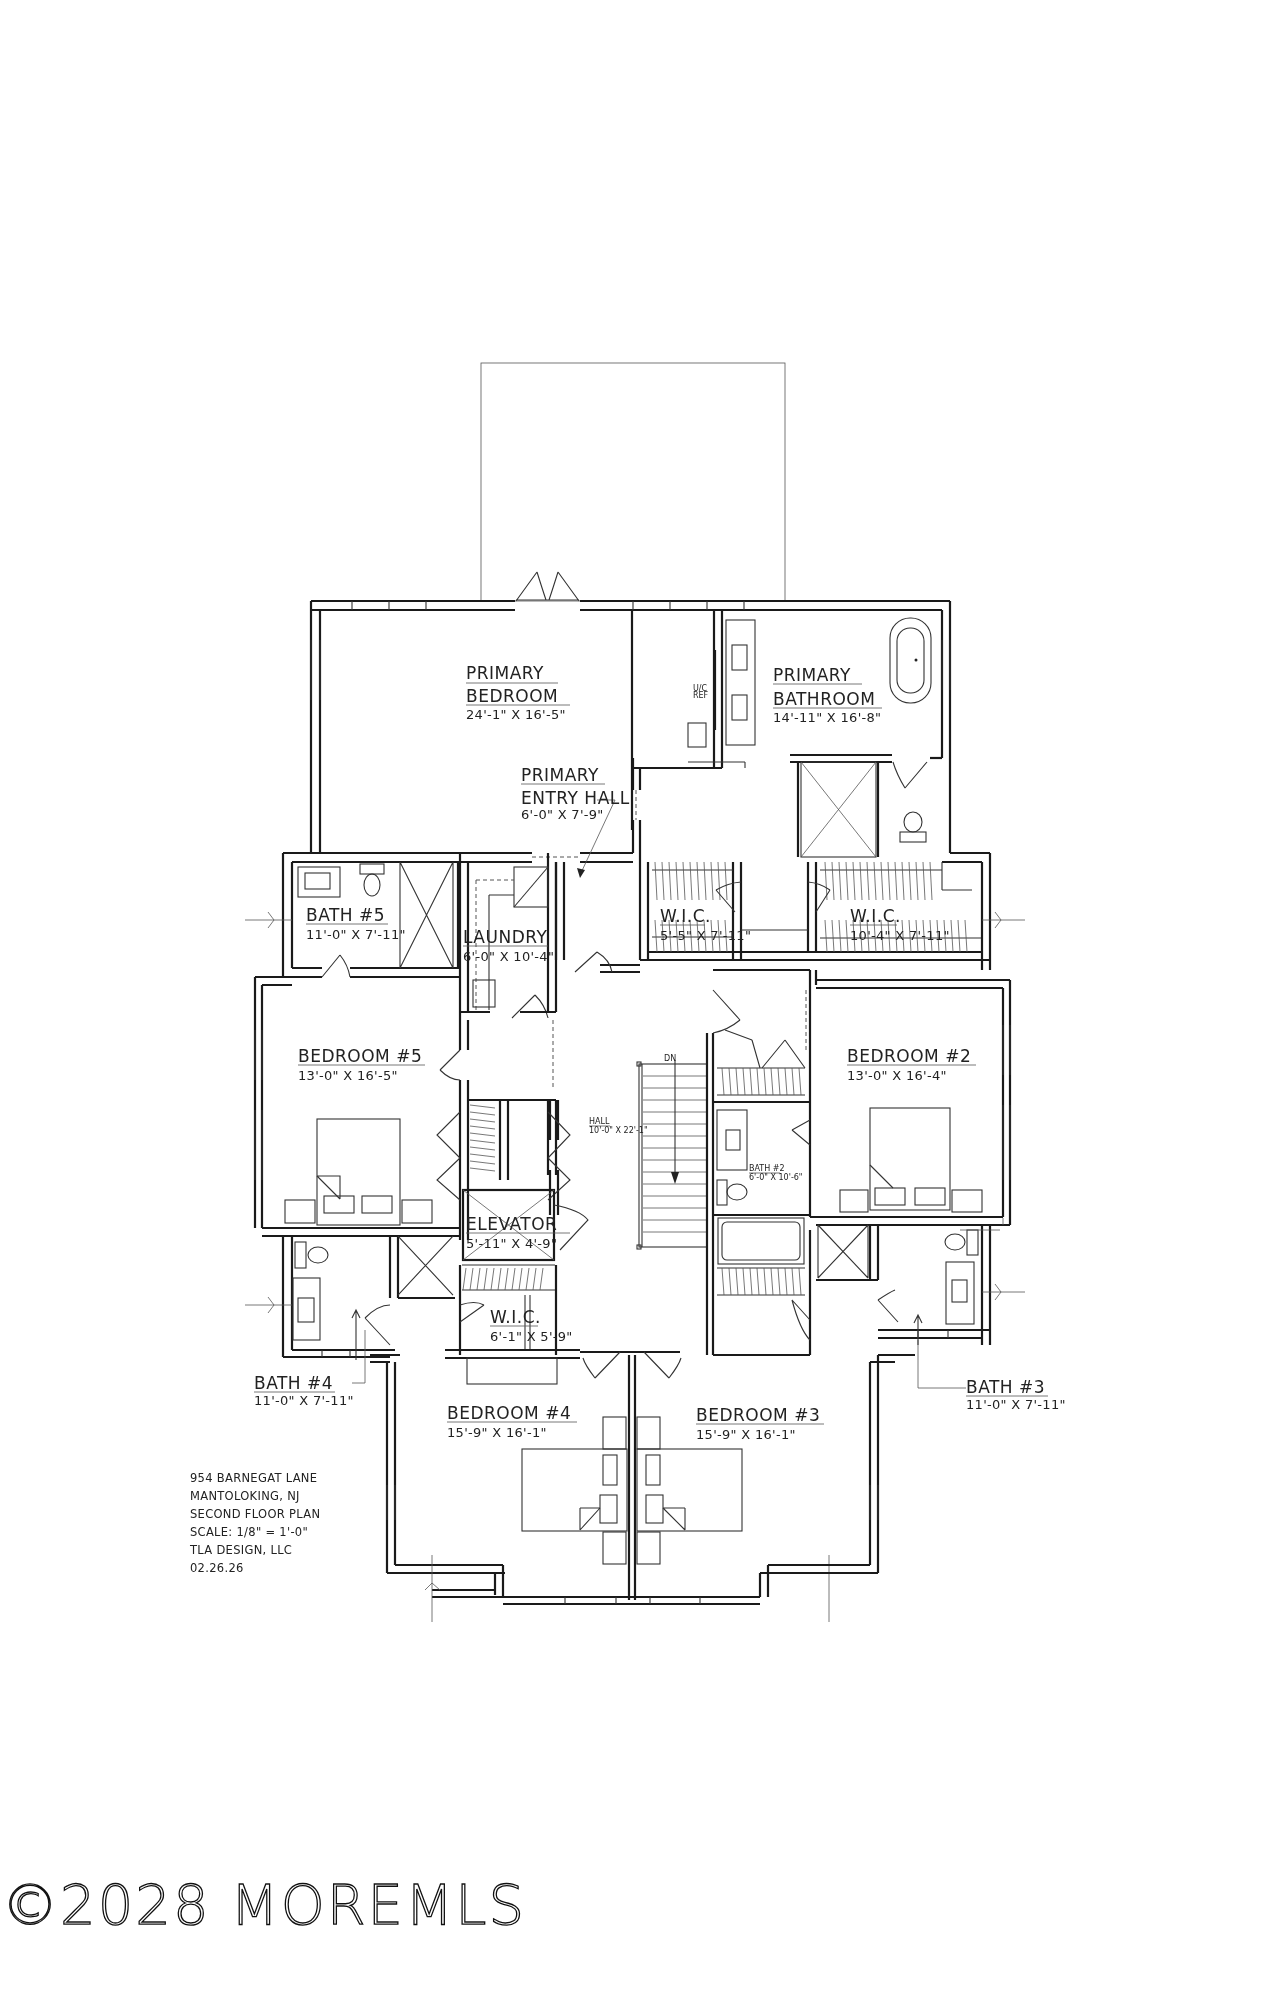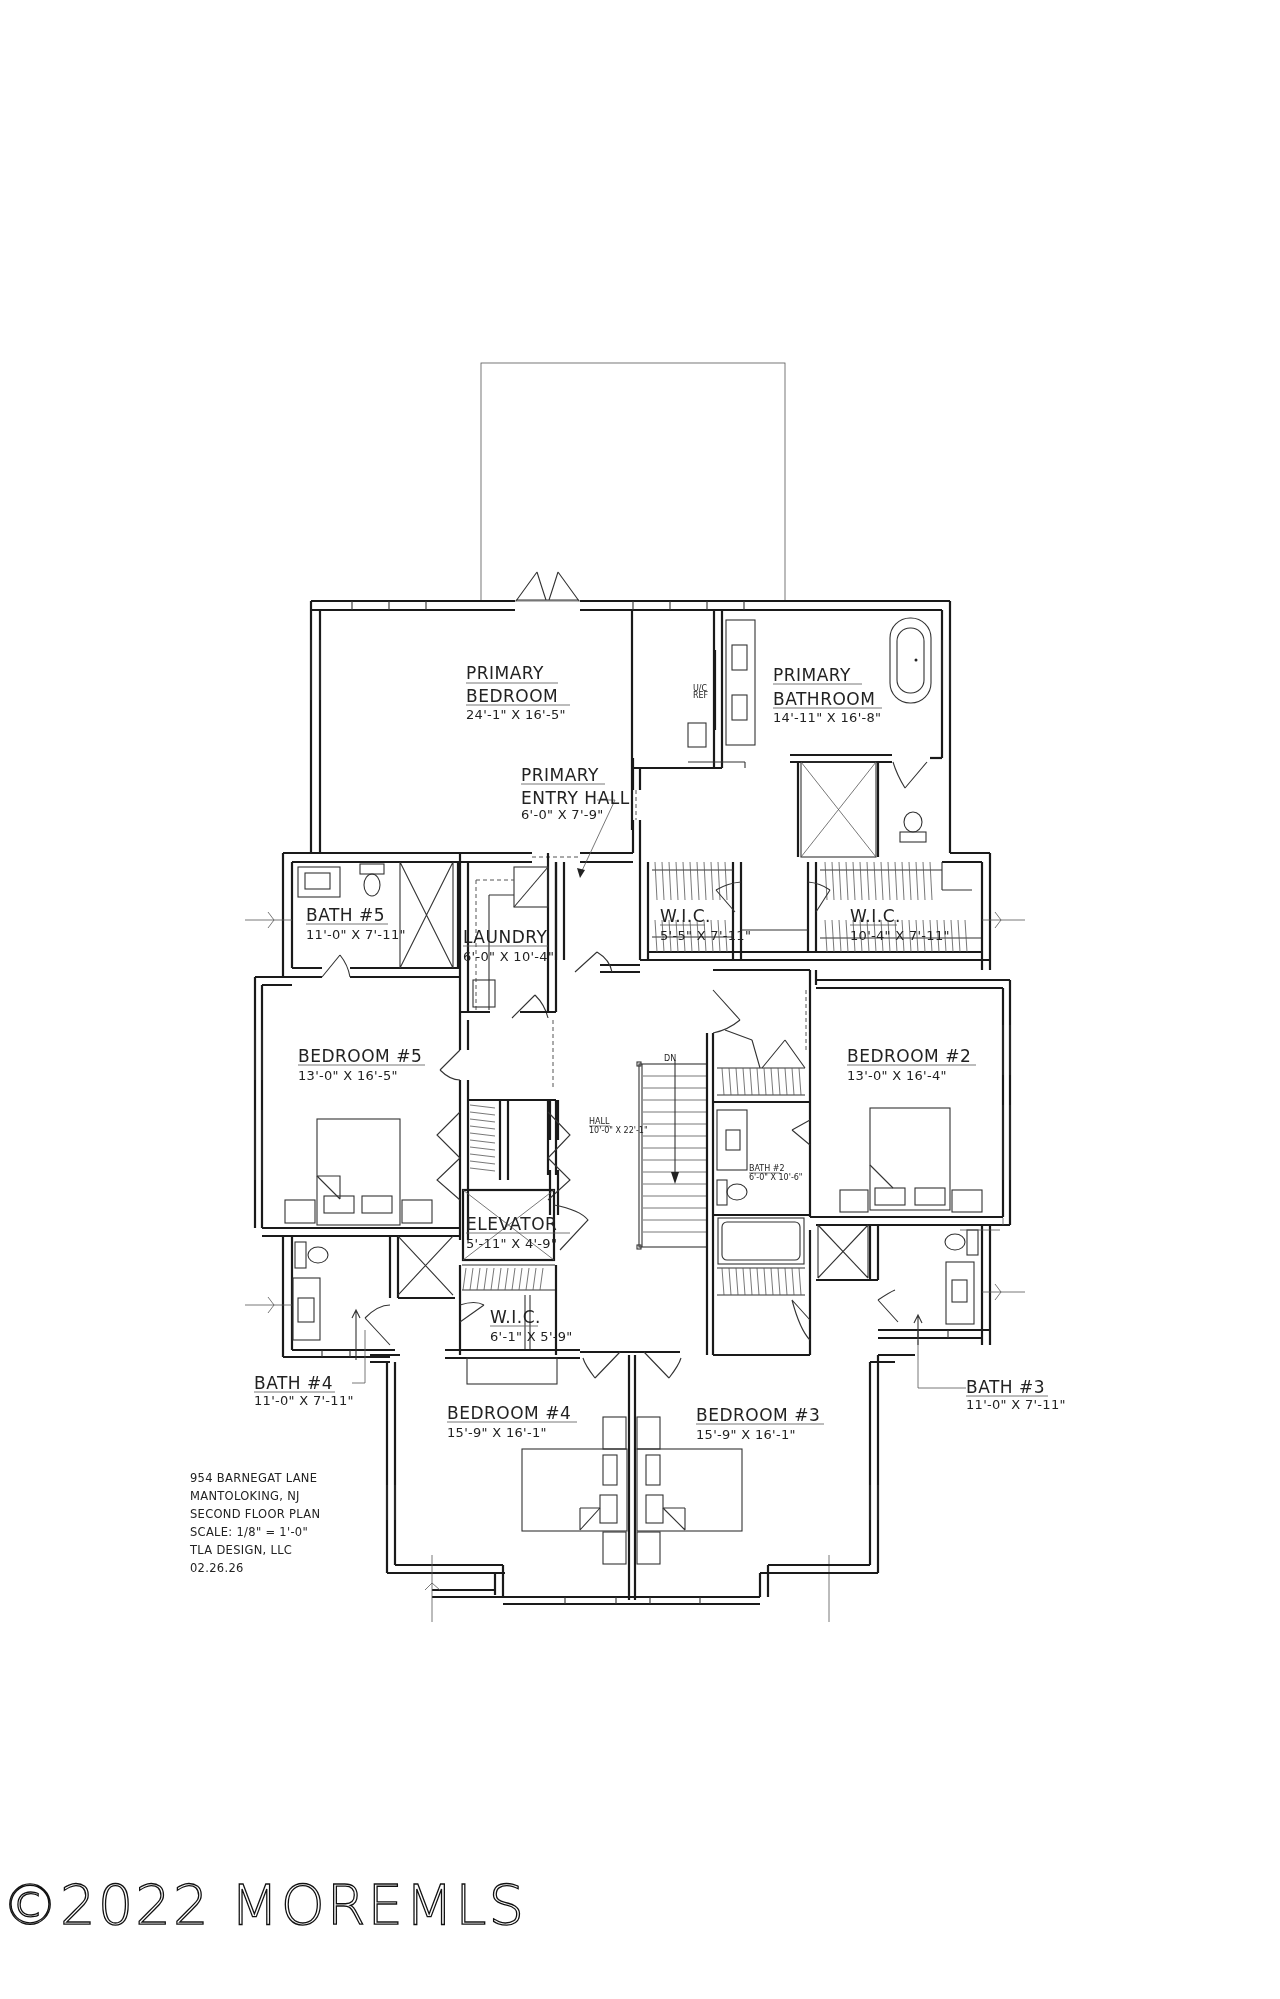--- a/index.html
+++ b/index.html
@@ -349,13 +349,13 @@
   <g>
     <text class="tb" x="190" y="1482">954 BARNEGAT LANE</text>
     <text class="tb" x="190" y="1500">MANTOLOKING, NJ</text>
     <text class="tb" x="190" y="1518">SECOND FLOOR PLAN</text>
     <text class="tb" x="190" y="1536">SCALE: 1/8" = 1'-0"</text>
     <text class="tb" x="190" y="1554">TLA DESIGN, LLC</text>
     <text class="tb" x="190" y="1572">02.26.26</text>
   </g>
 </svg>
 
-<div class="wm">©2022 MOREMLS</div>
+<div class="wm">©2028 MOREMLS</div>
 
 </body></html>

